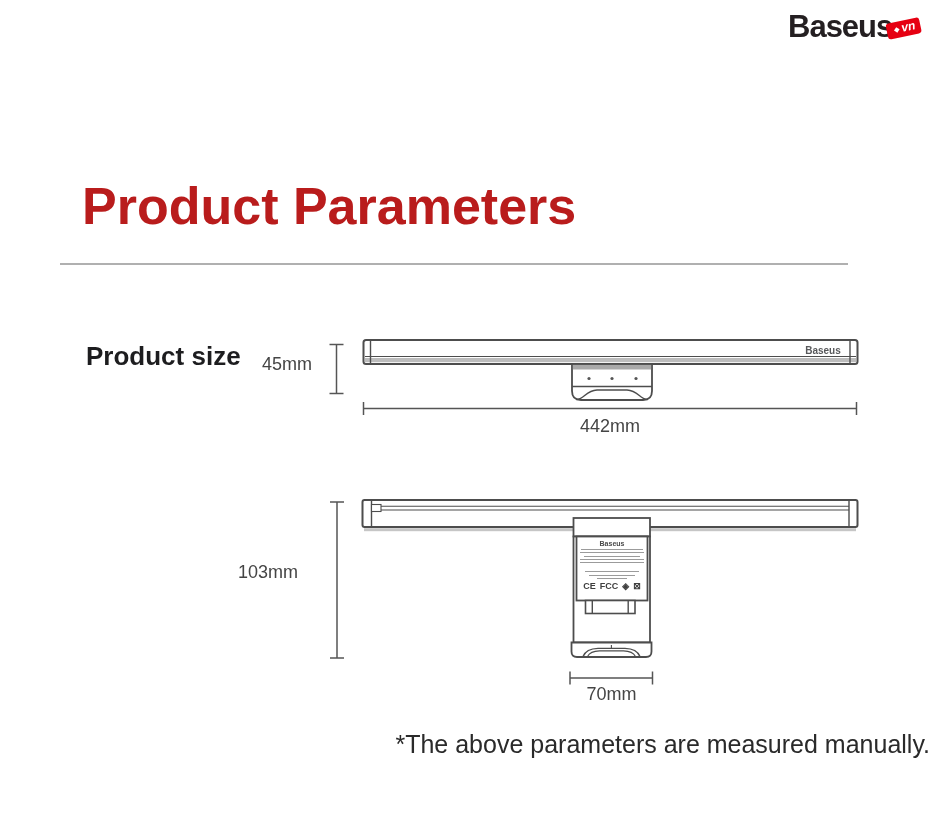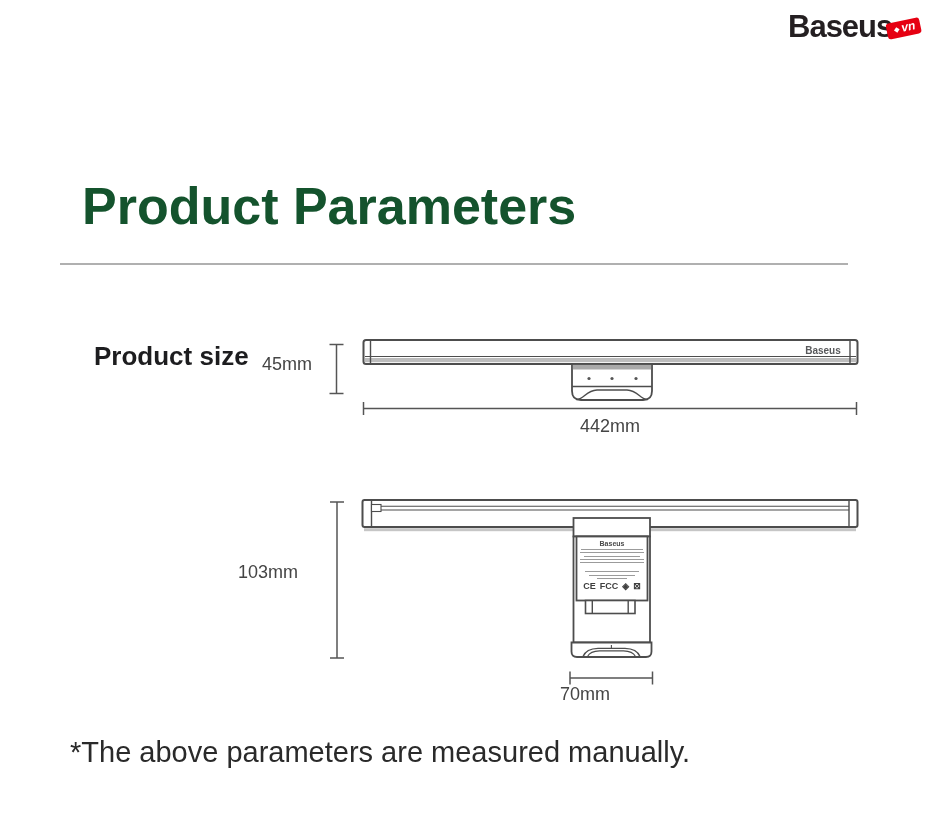--- a/index.html
+++ b/index.html
@@ -19,50 +19,50 @@
     top:24px;left:887px;background:#e60012;color:#ffffff;
     font-size:12px;font-weight:bold;font-style:italic;
     padding:1px 5px 2px 8px;border-radius:3px;
     transform:rotate(-12deg);transform-origin:left center;
     display:flex;align-items:center;gap:3px;line-height:13px;
   }
   .tag-hole{width:4px;height:4px;background:#ffffff;transform:rotate(45deg);display:inline-block;}
 
   
   .page-title{
-    top:176px;left:82px;font-size:52px;font-weight:bold;color:#14532d;letter-spacing:0px;
+    top:176px;left:82px;font-size:52px;font-weight:bold;color:#b91c1c;letter-spacing:0px;
   }
   .divider{top:263px;left:60px;width:788px;height:2px;background:#b0b0b0;}
 
   
-  .product-size-label{top:341px;left:94px;font-size:26px;font-weight:bold;color:#1d1d1f;}
+  .product-size-label{top:341px;left:86px;font-size:26px;font-weight:bold;color:#1d1d1f;}
   .dim-text{color:#454545;font-size:18px;}
   .dim-45{top:354px;left:226px;width:86px;text-align:right;}
   .dim-442{top:416px;left:363px;width:494px;text-align:center;}
   .dim-103{top:562px;left:208px;width:120px;text-align:center;}
-  .dim-70{top:684px;left:560px;width:103px;text-align:left;}
+  .dim-70{top:684px;left:560px;width:103px;text-align:center;}
 
   
   .bar-brand{top:345px;left:798px;width:50px;text-align:center;
     font-size:10px;font-weight:bold;color:#58595b;}
 
   
   .sticker{top:540px;left:578px;width:68px;text-align:center;}
   .sticker-title{font-size:7px;font-weight:bold;color:#4a4a4a;margin-bottom:2px;}
   .sticker-line{height:1px;background:#9b9b9b;margin:2.2px auto;}
   .w62{width:62px;} .w64{width:64px;} .w56{width:56px;}
   .w54{width:54px;} .w46{width:46px;} .w30{width:30px;}
   .sticker-gap{height:4px;}
   .cert-row{display:flex;justify-content:center;align-items:center;gap:4px;
     font-size:9px;color:#3f3f3f;font-weight:bold;}
   .cert-row span{line-height:10px;}
 
   
-  .footer{top:727px;left:70px;width:860px;text-align:left;
-    font-size:29px;color:#2a2a2a;line-height:34px;margin-top:8px;}
+  .footer{top:727px;left:70px;width:860px;text-align:right;
+    font-size:25px;color:#2a2a2a;line-height:34px;}
 
   .drawing-svg{top:0;left:0;width:930px;height:823px;}
 </style>
 </head>
 <body>
 
 <svg class="abs drawing-svg" viewBox="0 0 930 823" xmlns="http://www.w3.org/2000/svg">
 
   <g stroke="#4d4d4d" fill="none">
 

